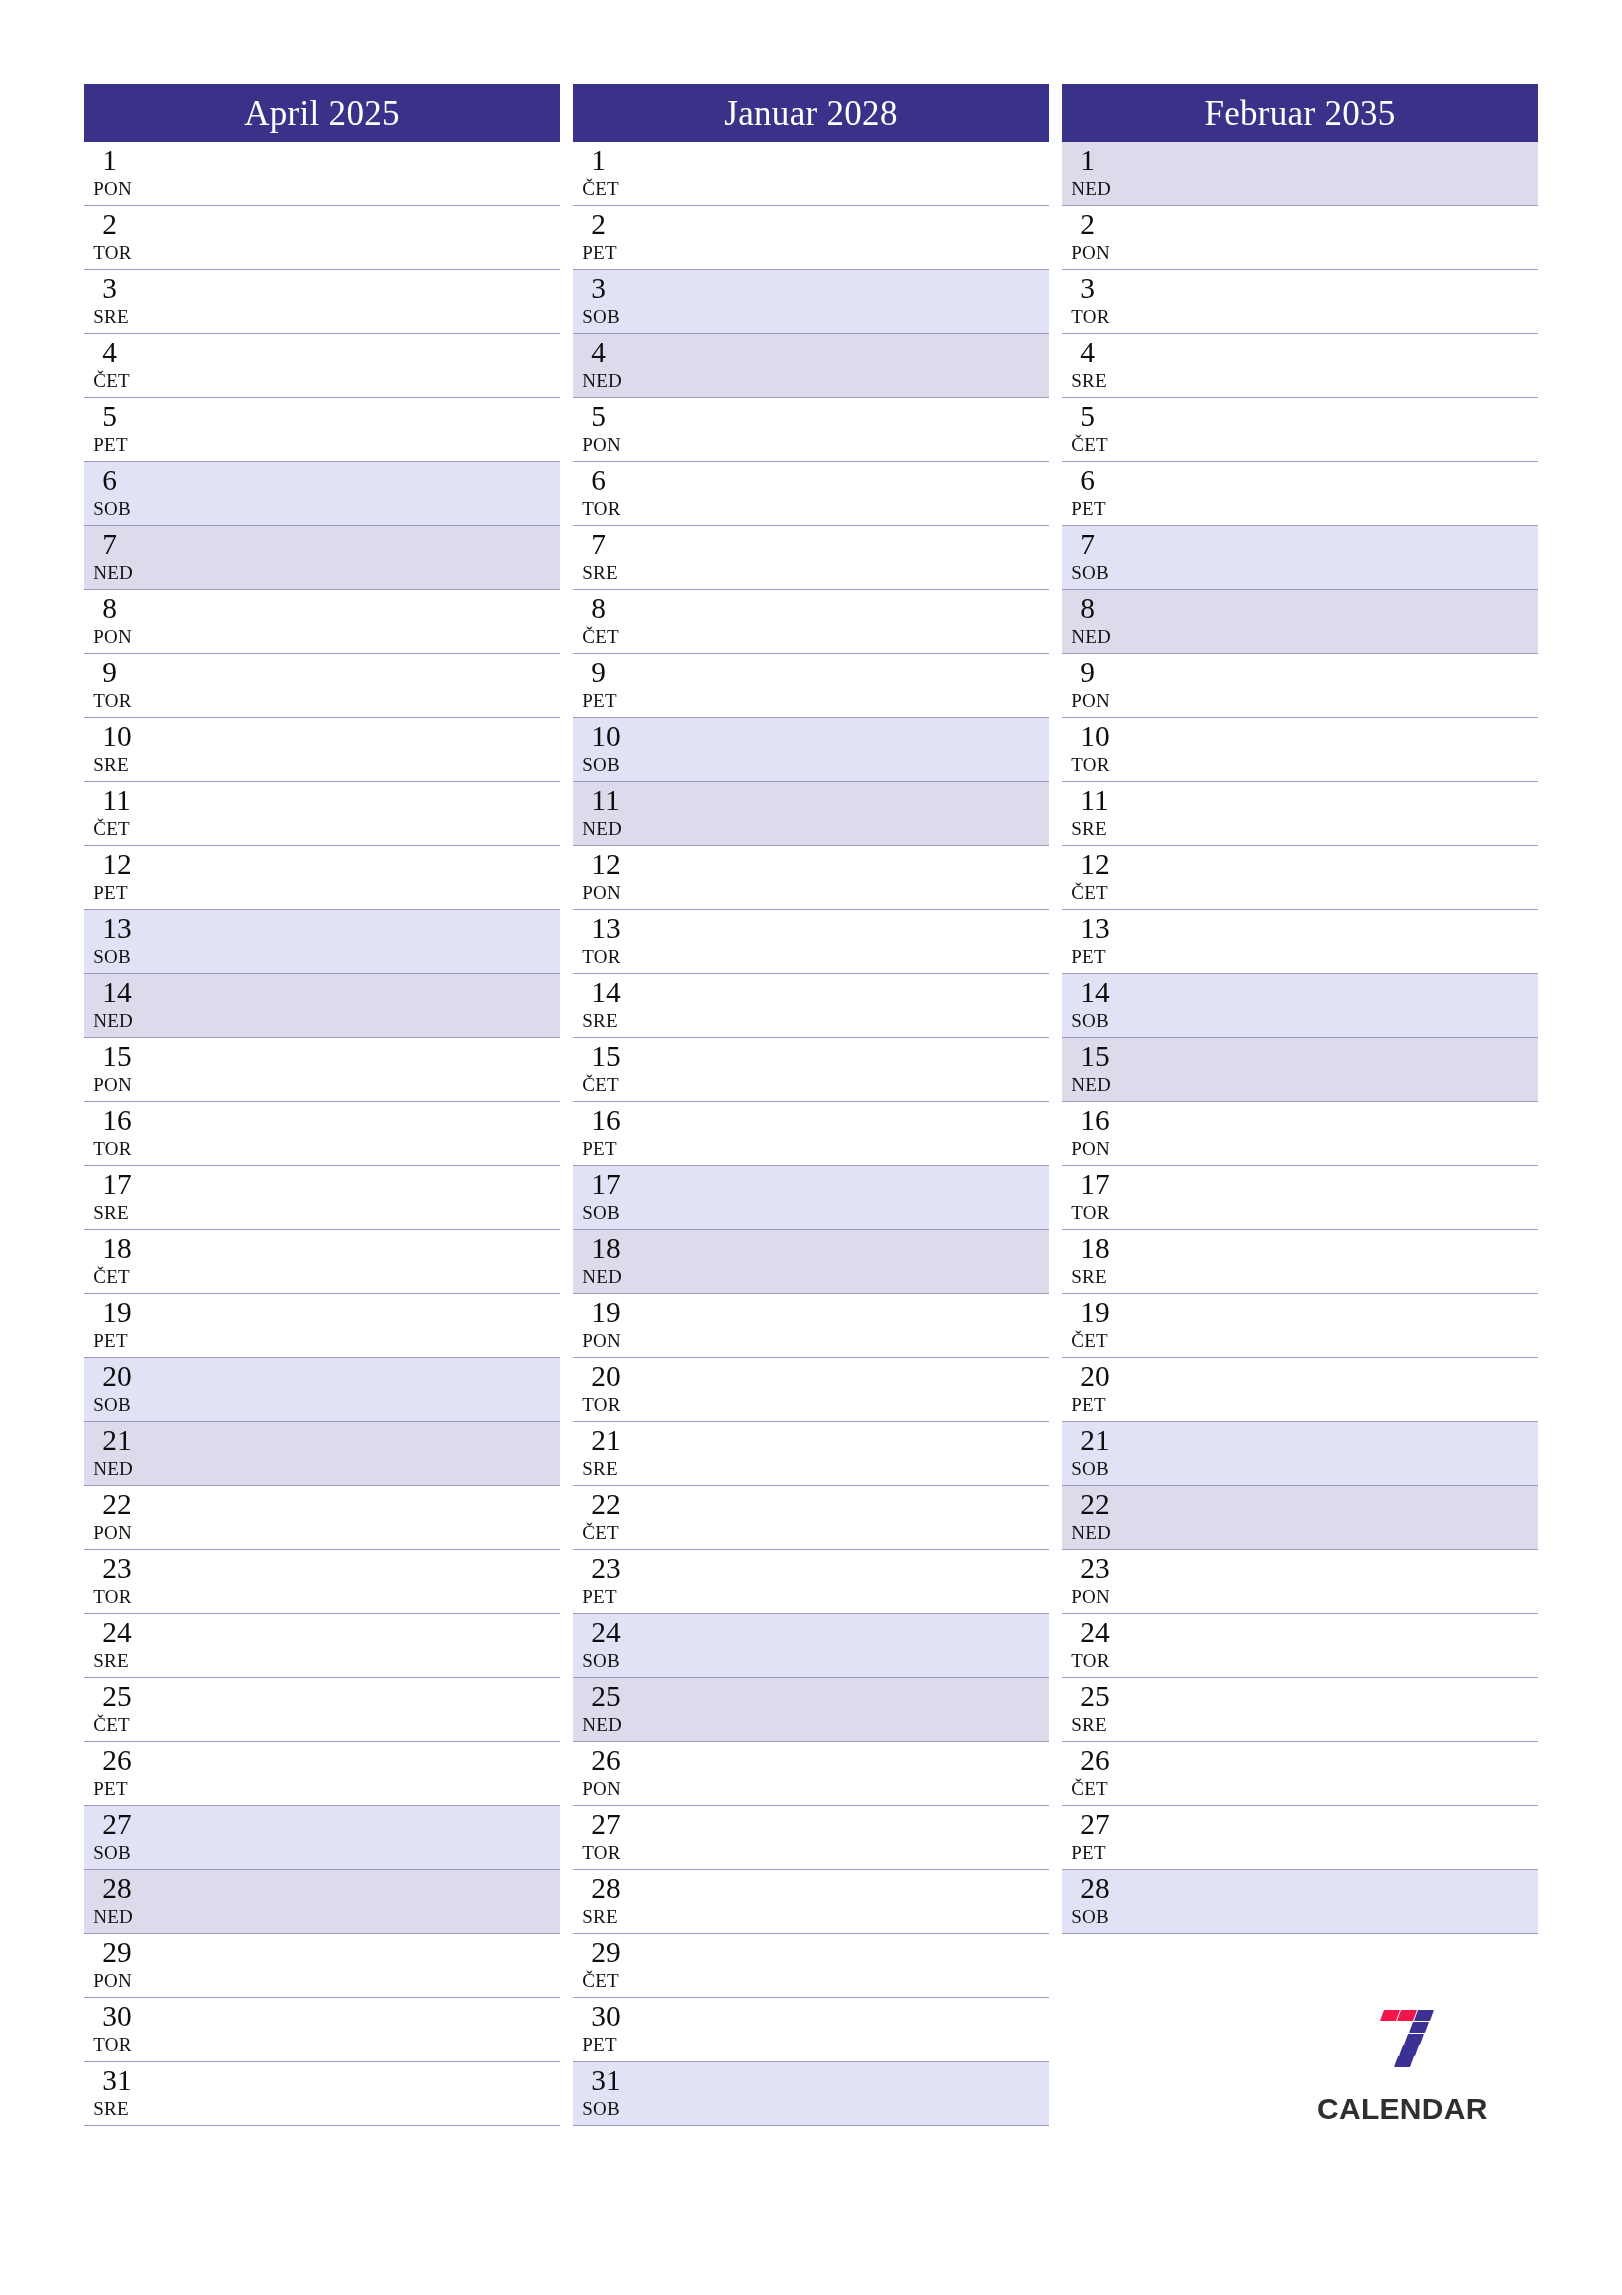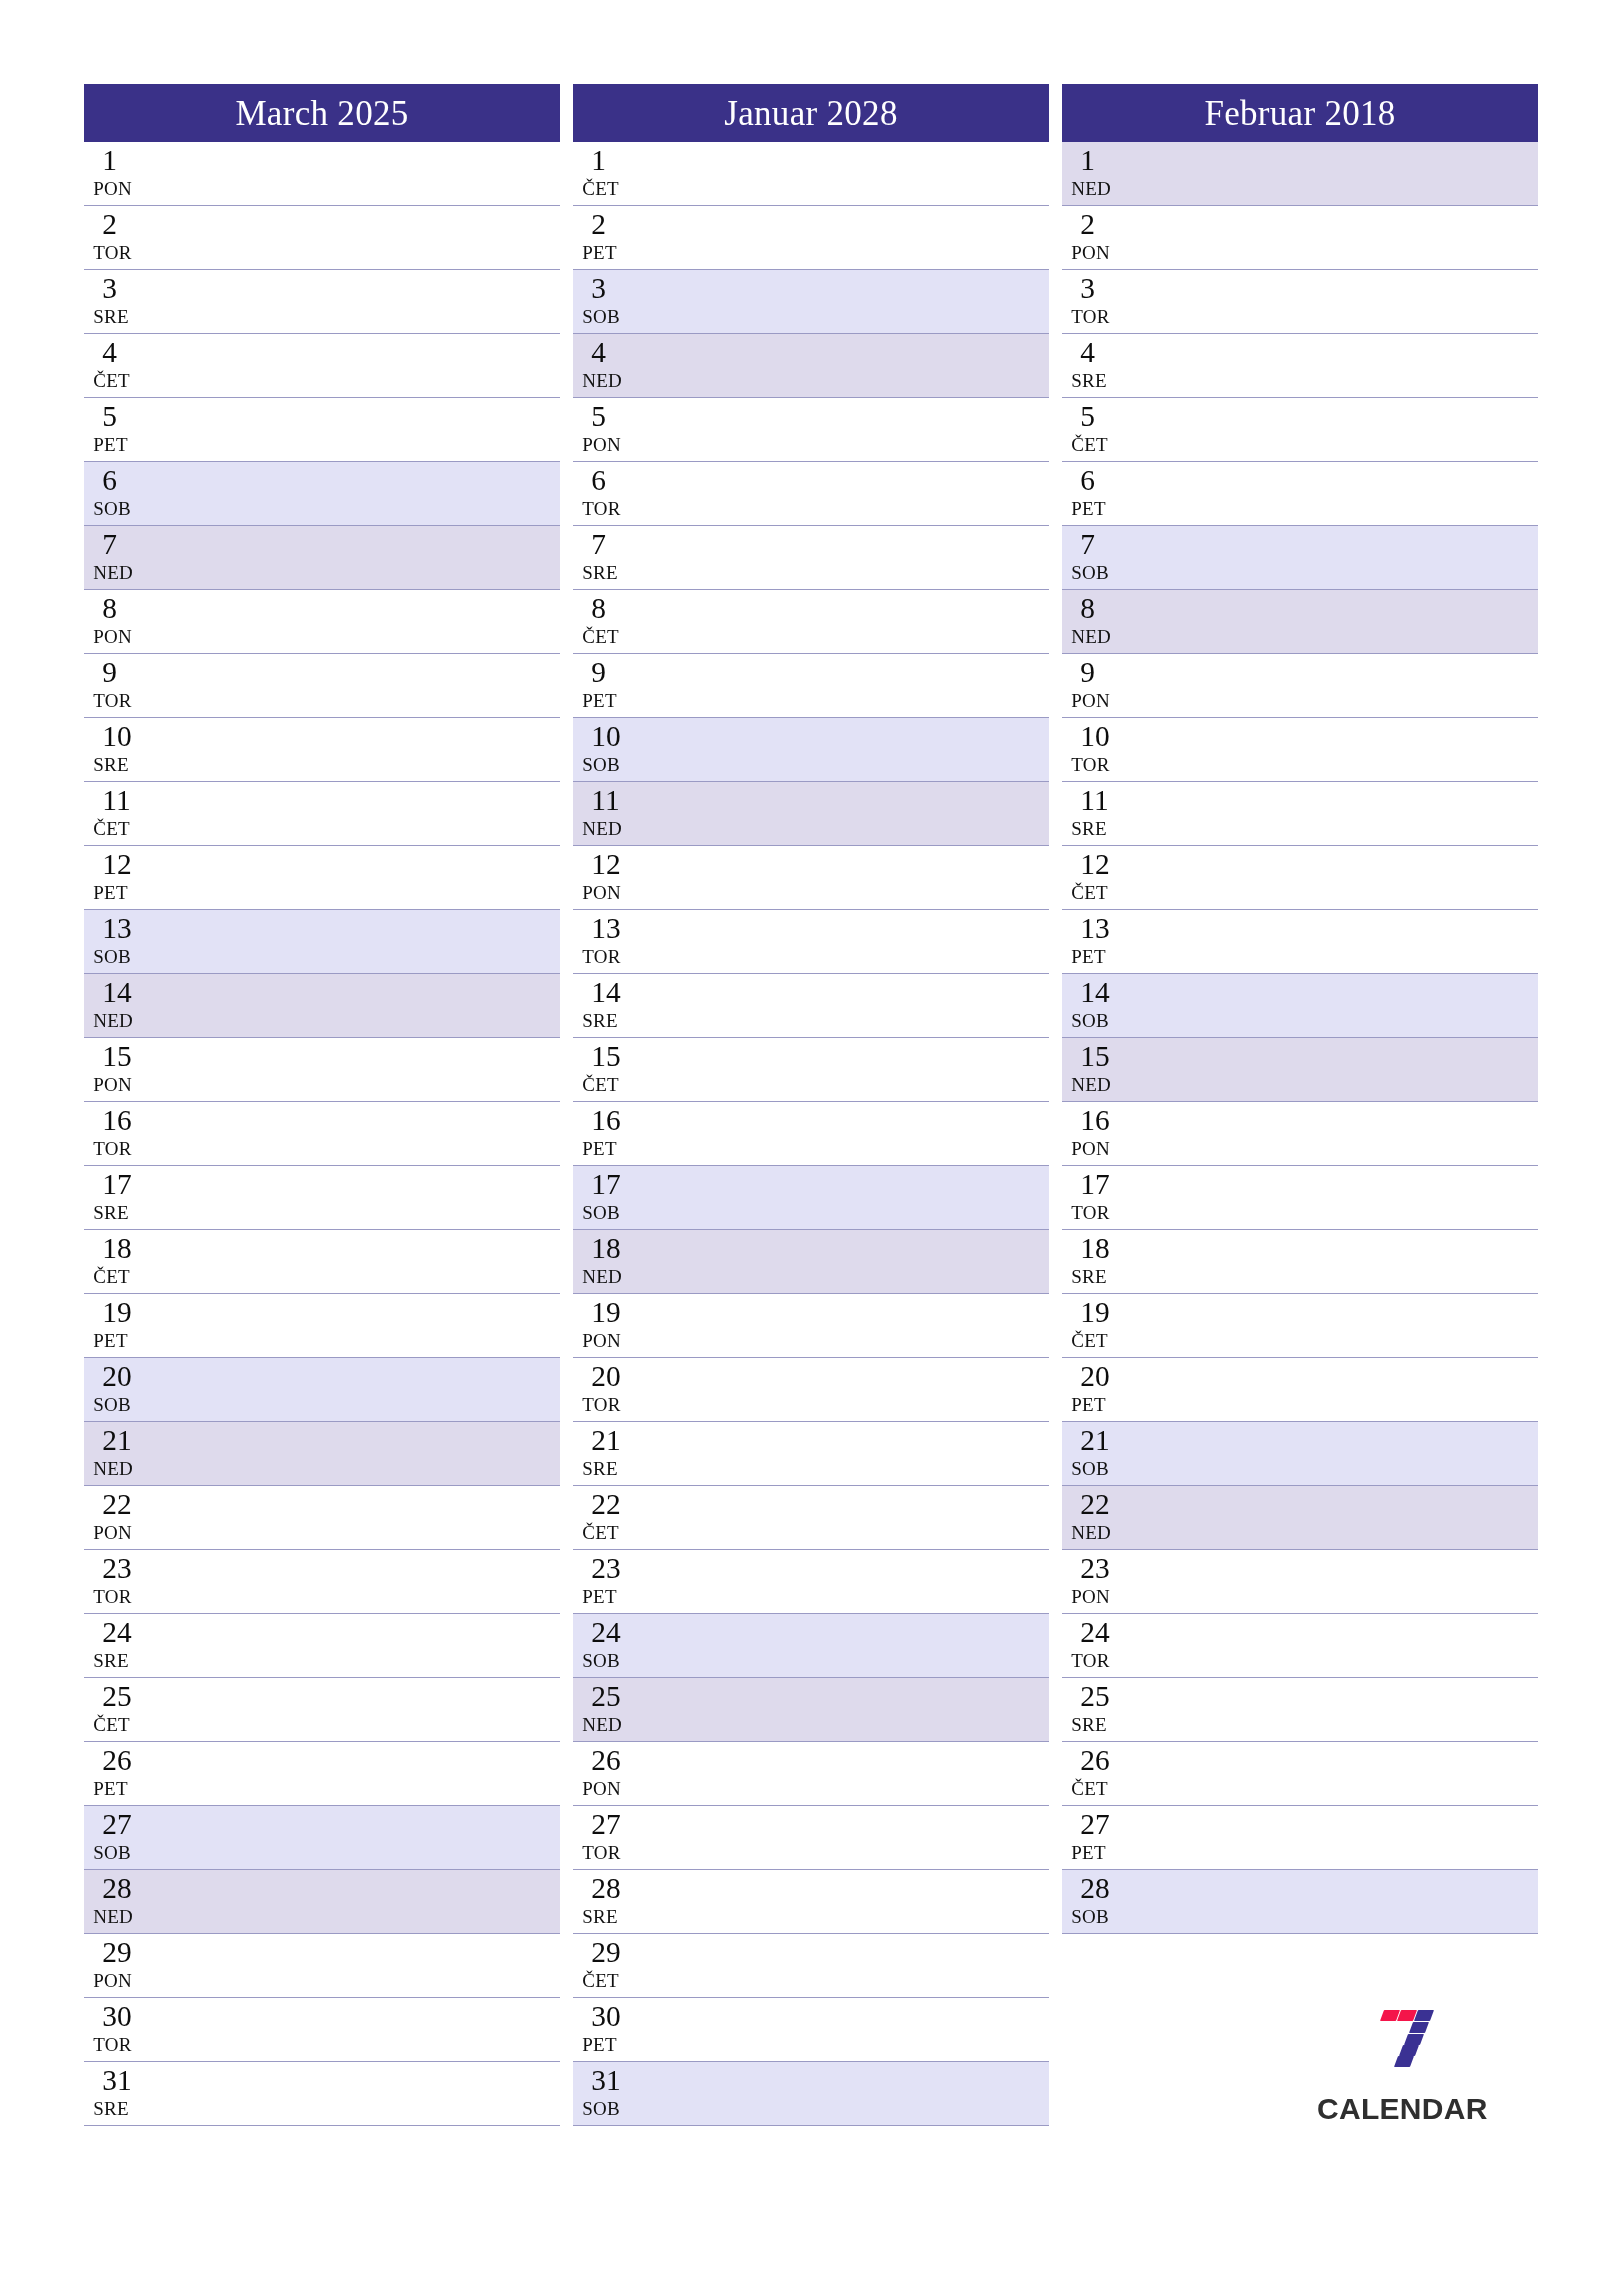--- a/index.html
+++ b/index.html
@@ -122,21 +122,21 @@
     line-height: 1;
   }
 </style>
 </head>
 <body>
 
 <div class="planner">
 
 <div class="month-col">
       <div class="month-header" style="background: rgb(58, 49, 136);">
-        <div class="month-title">March 2025</div>
+        <div class="month-title">April 2025</div>
       </div>
       <div class="days-list">
         <div class="day-row" style="border-bottom-color: rgb(154, 154, 196);">
           <span class="day-num" style="color: rgb(13, 13, 13);">1</span>
           <span class="day-abbr">PON</span>
           <span style="position: absolute; inset: 0px 0px 0px 105px;"></span>
         </div>
         <div class="day-row" style="border-bottom-color: rgb(154, 154, 196);">
           <span class="day-num" style="color: rgb(13, 13, 13);">2</span>
           <span class="day-abbr">TOR</span>
@@ -446,21 +446,21 @@
         </div>
         <div class="day-row sat" style="background: rgb(226, 226, 246); border-bottom-color: rgb(154, 154, 196);">
           <span class="day-num" style="color: rgb(13, 13, 13);">31</span>
           <span class="day-abbr">SOB</span>
           <span style="position: absolute; inset: 0px 0px 0px 105px;"></span>
         </div>
       </div>
     </div>
     <div class="month-col">
       <div class="month-header" style="background: rgb(58, 49, 136);">
-        <div class="month-title">Februar 2018</div>
+        <div class="month-title">Februar 2035</div>
       </div>
       <div class="days-list">
         <div class="day-row sun" style="background: rgb(222, 218, 236); border-bottom-color: rgb(154, 154, 196);">
           <span class="day-num" style="color: rgb(13, 13, 13);">1</span>
           <span class="day-abbr">NED</span>
           <span style="position: absolute; inset: 0px 0px 0px 105px;"></span>
         </div>
         <div class="day-row" style="border-bottom-color: rgb(154, 154, 196);">
           <span class="day-num" style="color: rgb(13, 13, 13);">2</span>
           <span class="day-abbr">PON</span>

